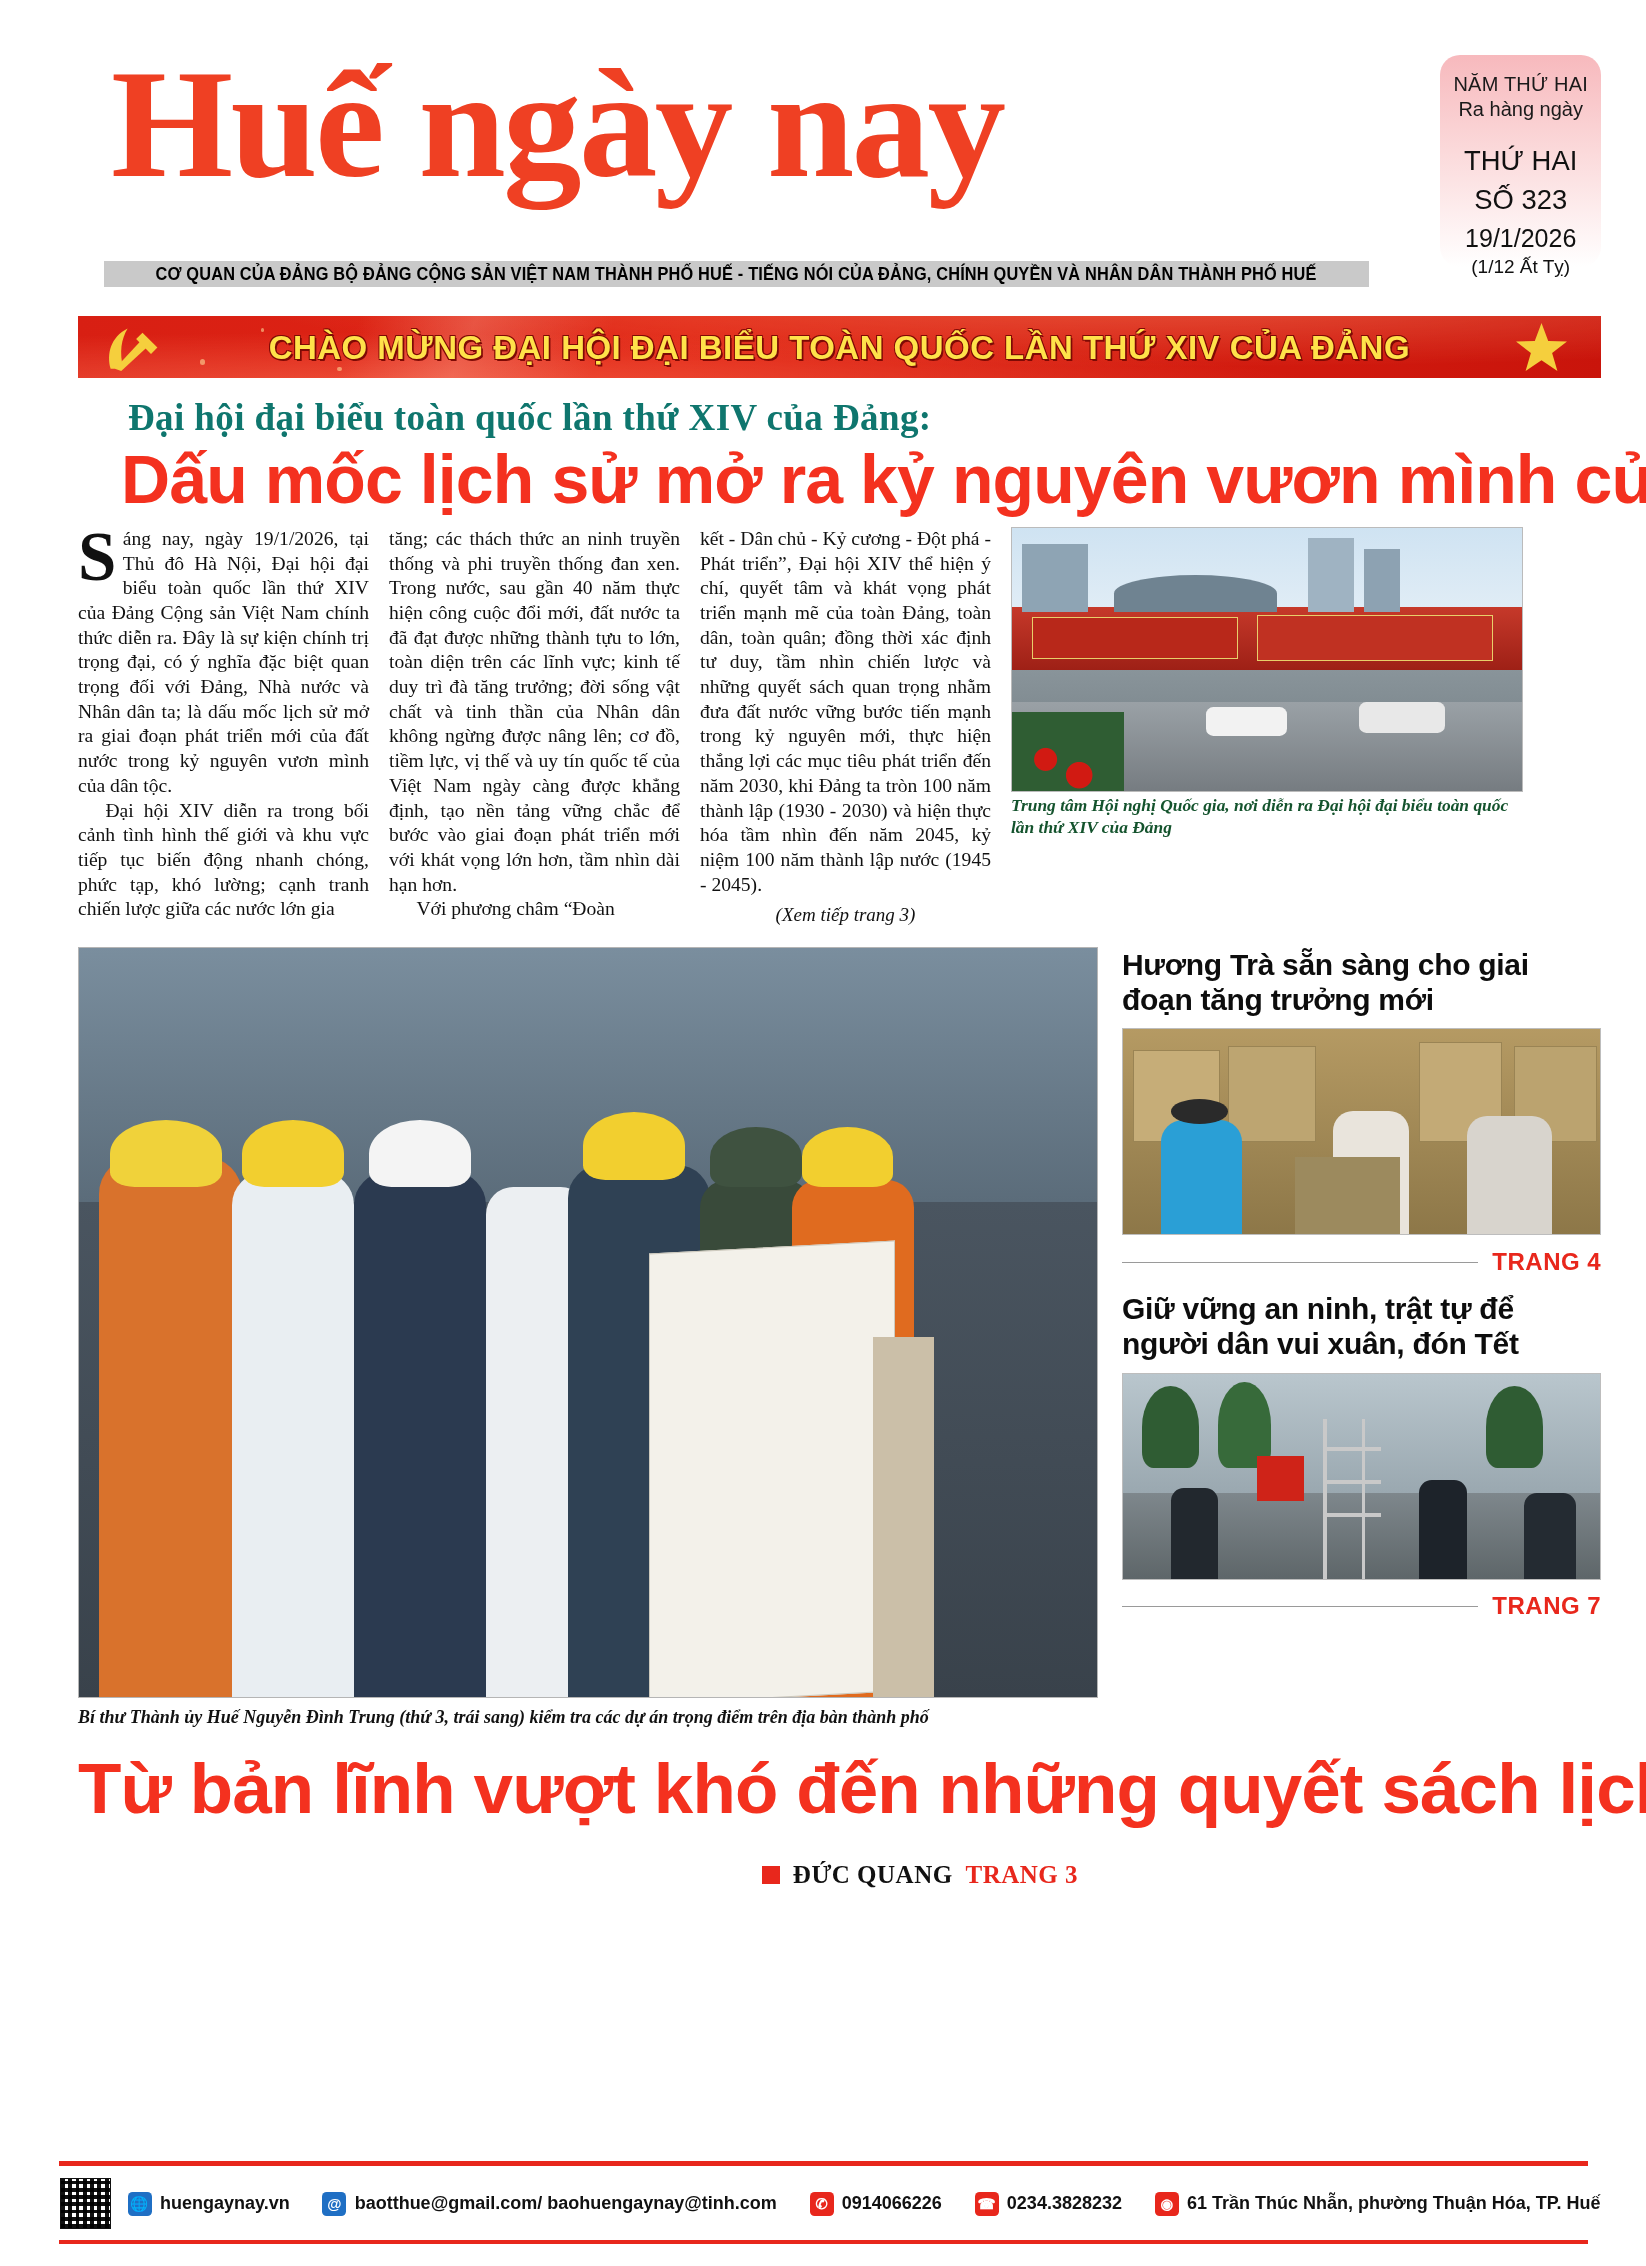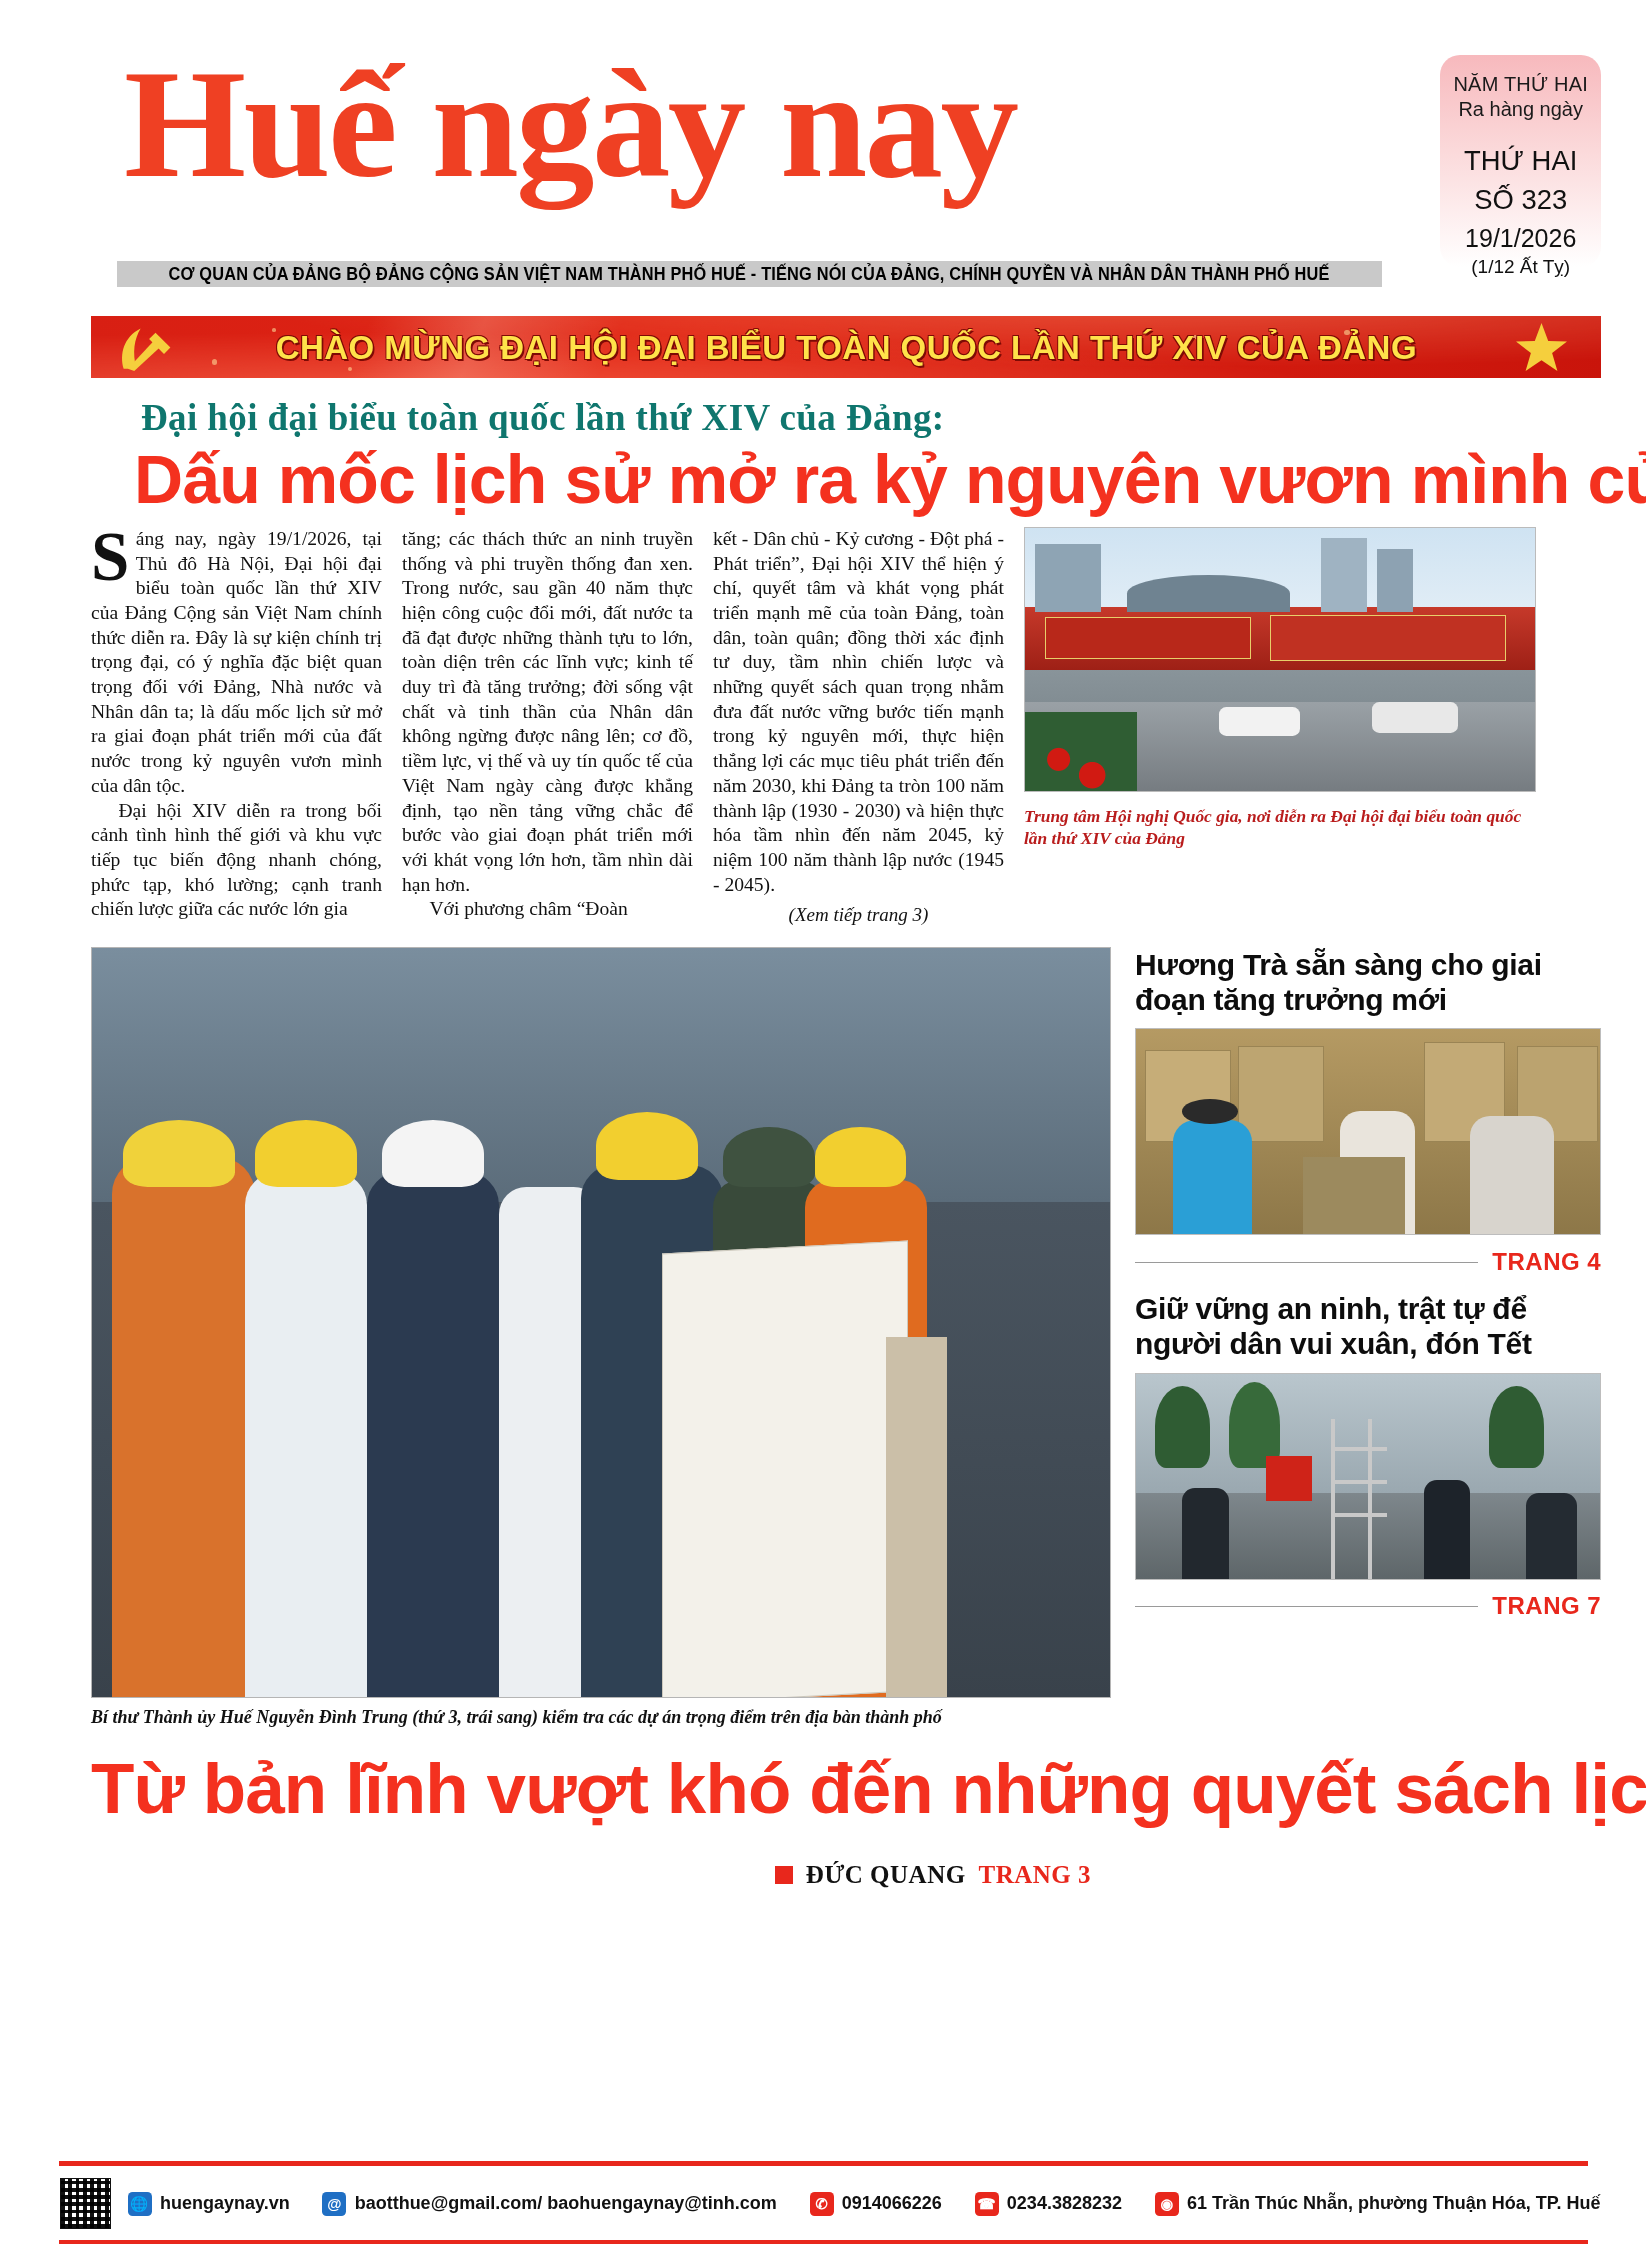--- a/index.html
+++ b/index.html
@@ -1,19 +1,19 @@
 <!DOCTYPE html>
 <html style="font-size:14.6px"><head>
 <meta charset="utf-8">
 <style>
   html,body{margin:0;padding:0;background:#6e6e6e;}
   body{font-family:"Liberation Serif",serif;}
   .page{
     width:1647px;height:2267px;background:#ffffff;position:relative;
-    box-sizing:border-box;padding:31px 33px 0 33px;overflow:hidden;
+    box-sizing:border-box;padding:31px 33px 0 20px;overflow:hidden;
   }
 
   
   .masthead{position:relative;height:274px;}
   .logo-wrap{position:absolute;left:91px;top:16.4px;}
   .logo{
     font-family:"Liberation Serif",serif;
     font-weight:bold;font-size:154px;line-height:1;
     color:#ef4023;letter-spacing:-2.7px;
     transform:scaleX(1.02);transform-origin:left top;
@@ -87,21 +87,21 @@
     margin:3.7px 6.4px -3.7px 0;font-family:"Liberation Serif",serif;
   }
   .seemore{text-align:center;font-style:italic;font-weight:normal;margin-top:5.5px;font-size:19px;}
 
   .lead-photo-col{width:512px;}
   .lead-photo{
     width:512px;height:265px;border:0.9px solid #bbb;box-sizing:border-box;position:relative;overflow:hidden;
     background:linear-gradient(180deg,#b9cfe2 0%,#cfe0ec 42%,#8f9aa0 43%,#6f7a80 100%);
   }
   .lead-caption{
-    font-style:italic;font-weight:bold;font-size:17.4px;line-height:1.28;margin-top:13px;color:#b91c1c;
+    font-style:italic;font-weight:bold;font-size:17.4px;line-height:1.28;margin-top:2px;color:#14532d;
   }
 
   
   .mid{display:flex;gap:24px;margin:20px 12.8px 0 58px;}
   .mid-left{width:1020px;}
   .main-photo{
     width:1020px;height:751px;border:0.9px solid #b5b5b5;box-sizing:border-box;overflow:hidden;position:relative;
     background:linear-gradient(180deg,#9fb4c6 0%,#7e93a6 30%,#5d6b77 60%,#46505a 100%);
   }
   .main-caption{font-style:italic;font-weight:bold;font-size:18px;margin-top:9.1px;color:#111;}

